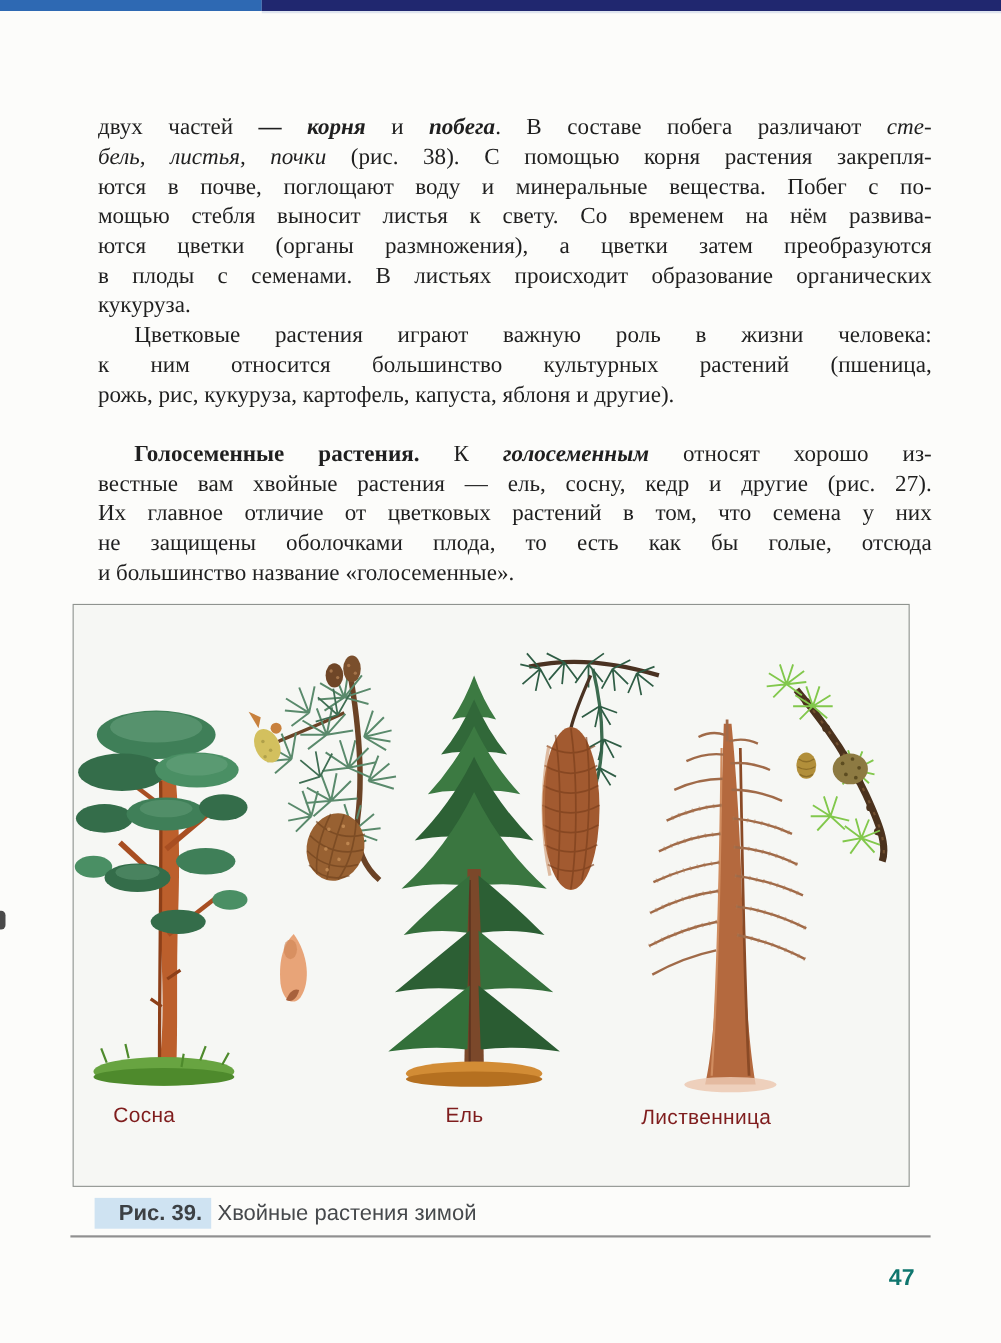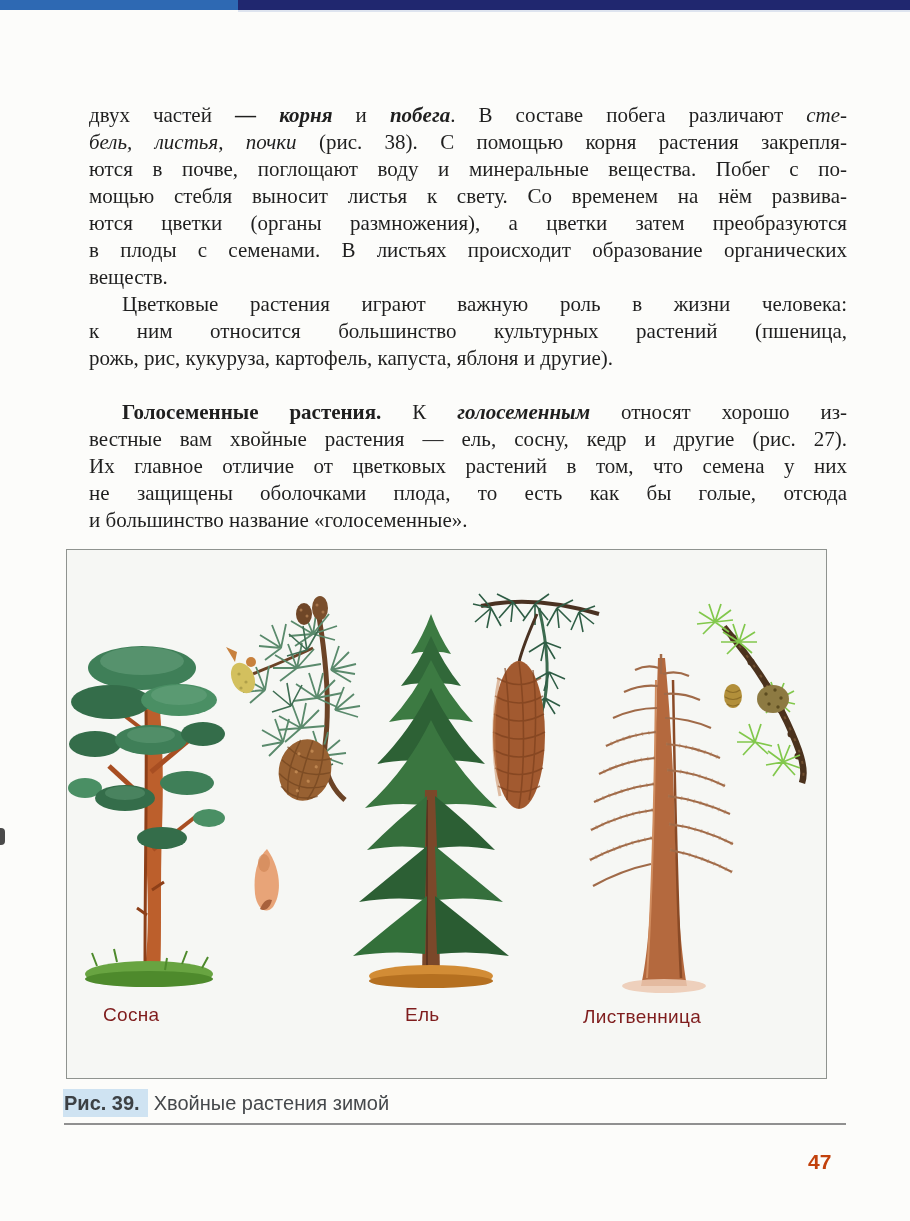--- a/index.html
+++ b/index.html
@@ -35,24 +35,24 @@
   .figure-box svg{position:absolute;left:0;top:0;}
   .fig-label{
     position:absolute;font-family:"Liberation Sans", sans-serif;
     font-size:19px;color:#7f1d1d;letter-spacing:.3px;
   }
   .label-pine{left:36px;top:454px;}
   .label-spruce{left:338px;top:454px;}
   .label-larch{left:516px;top:456px;}
   
   .caption{position:absolute;left:63px;top:1089px;height:28px;font-family:"Liberation Sans", sans-serif;font-size:20px;color:#46494c;line-height:28px;white-space:nowrap;}
-  .caption .prefix{font-weight:700;background:#cfe3f2;padding:3px 8px 3px 1px;color:#3c4044;}
+  .caption .prefix{font-weight:700;background:#cfe3f2;padding:3px 8px 3px 22px;color:#3c4044;margin-left:23px;}
   .caption .cap-text{margin-left:6px;}
   .rule{position:absolute;left:64px;top:1123px;width:782px;height:2px;background:#909090;}
-  .page-number{position:absolute;left:808px;top:1150px;font-family:"Liberation Sans", sans-serif;font-weight:700;font-size:21px;color:#c2410c;}
+  .page-number{position:absolute;left:808px;top:1150px;font-family:"Liberation Sans", sans-serif;font-weight:700;font-size:21px;color:#0f766e;}
 </style>
 </head>
 <body>
 
 <div class="page">
 
   <div class="top-bar">
     <div class="seg-light"></div>
     <div class="seg-dark"></div>
   </div>
@@ -60,21 +60,21 @@
   <div class="edge-mark"></div>
 
   <div class="text-block" id="text-block">
       <div class="para">
         <div class="line jl"><span class="r-n">двух частей </span><span class="r-b">— </span><span class="r-bi">корня</span><span class="r-n"> и </span><span class="r-bi">побега</span><span class="r-n">. В составе побега различают </span><span class="r-i">сте-</span></div>
         <div class="line jl"><span class="r-i">бель, листья, почки</span><span class="r-n"> (рис. 38). С помощью корня растения закрепля-</span></div>
         <div class="line jl"><span class="r-n">ются в почве, поглощают воду и минеральные вещества. Побег с по-</span></div>
         <div class="line jl"><span class="r-n">мощью стебля выносит листья к свету. Со временем на нём развива-</span></div>
         <div class="line jl"><span class="r-n">ются цветки (органы размножения), а цветки затем преобразуются</span></div>
         <div class="line jl"><span class="r-n">в плоды с семенами. В листьях происходит образование органических</span></div>
-        <div class="line"><span class="r-n">веществ.</span></div>
+        <div class="line"><span class="r-n">кукуруза.</span></div>
       </div>
       <div class="para indent">
         <div class="line jl"><span class="r-n">Цветковые растения играют важную роль в жизни человека:</span></div>
         <div class="line jl"><span class="r-n">к ним относится большинство культурных растений (пшеница,</span></div>
         <div class="line"><span class="r-n">рожь, рис, кукуруза, картофель, капуста, яблоня и другие).</span></div>
       </div>
       <div class="para indent gap">
         <div class="line jl"><span class="r-b">Голосеменные растения.</span><span class="r-n"> К </span><span class="r-bi">голосеменным</span><span class="r-n"> относят хорошо из-</span></div>
         <div class="line jl"><span class="r-n">вестные вам хвойные растения — ель, сосну, кедр и другие (рис. 27).</span></div>
         <div class="line jl"><span class="r-n">Их главное отличие от цветковых растений в том, что семена у них</span></div>

